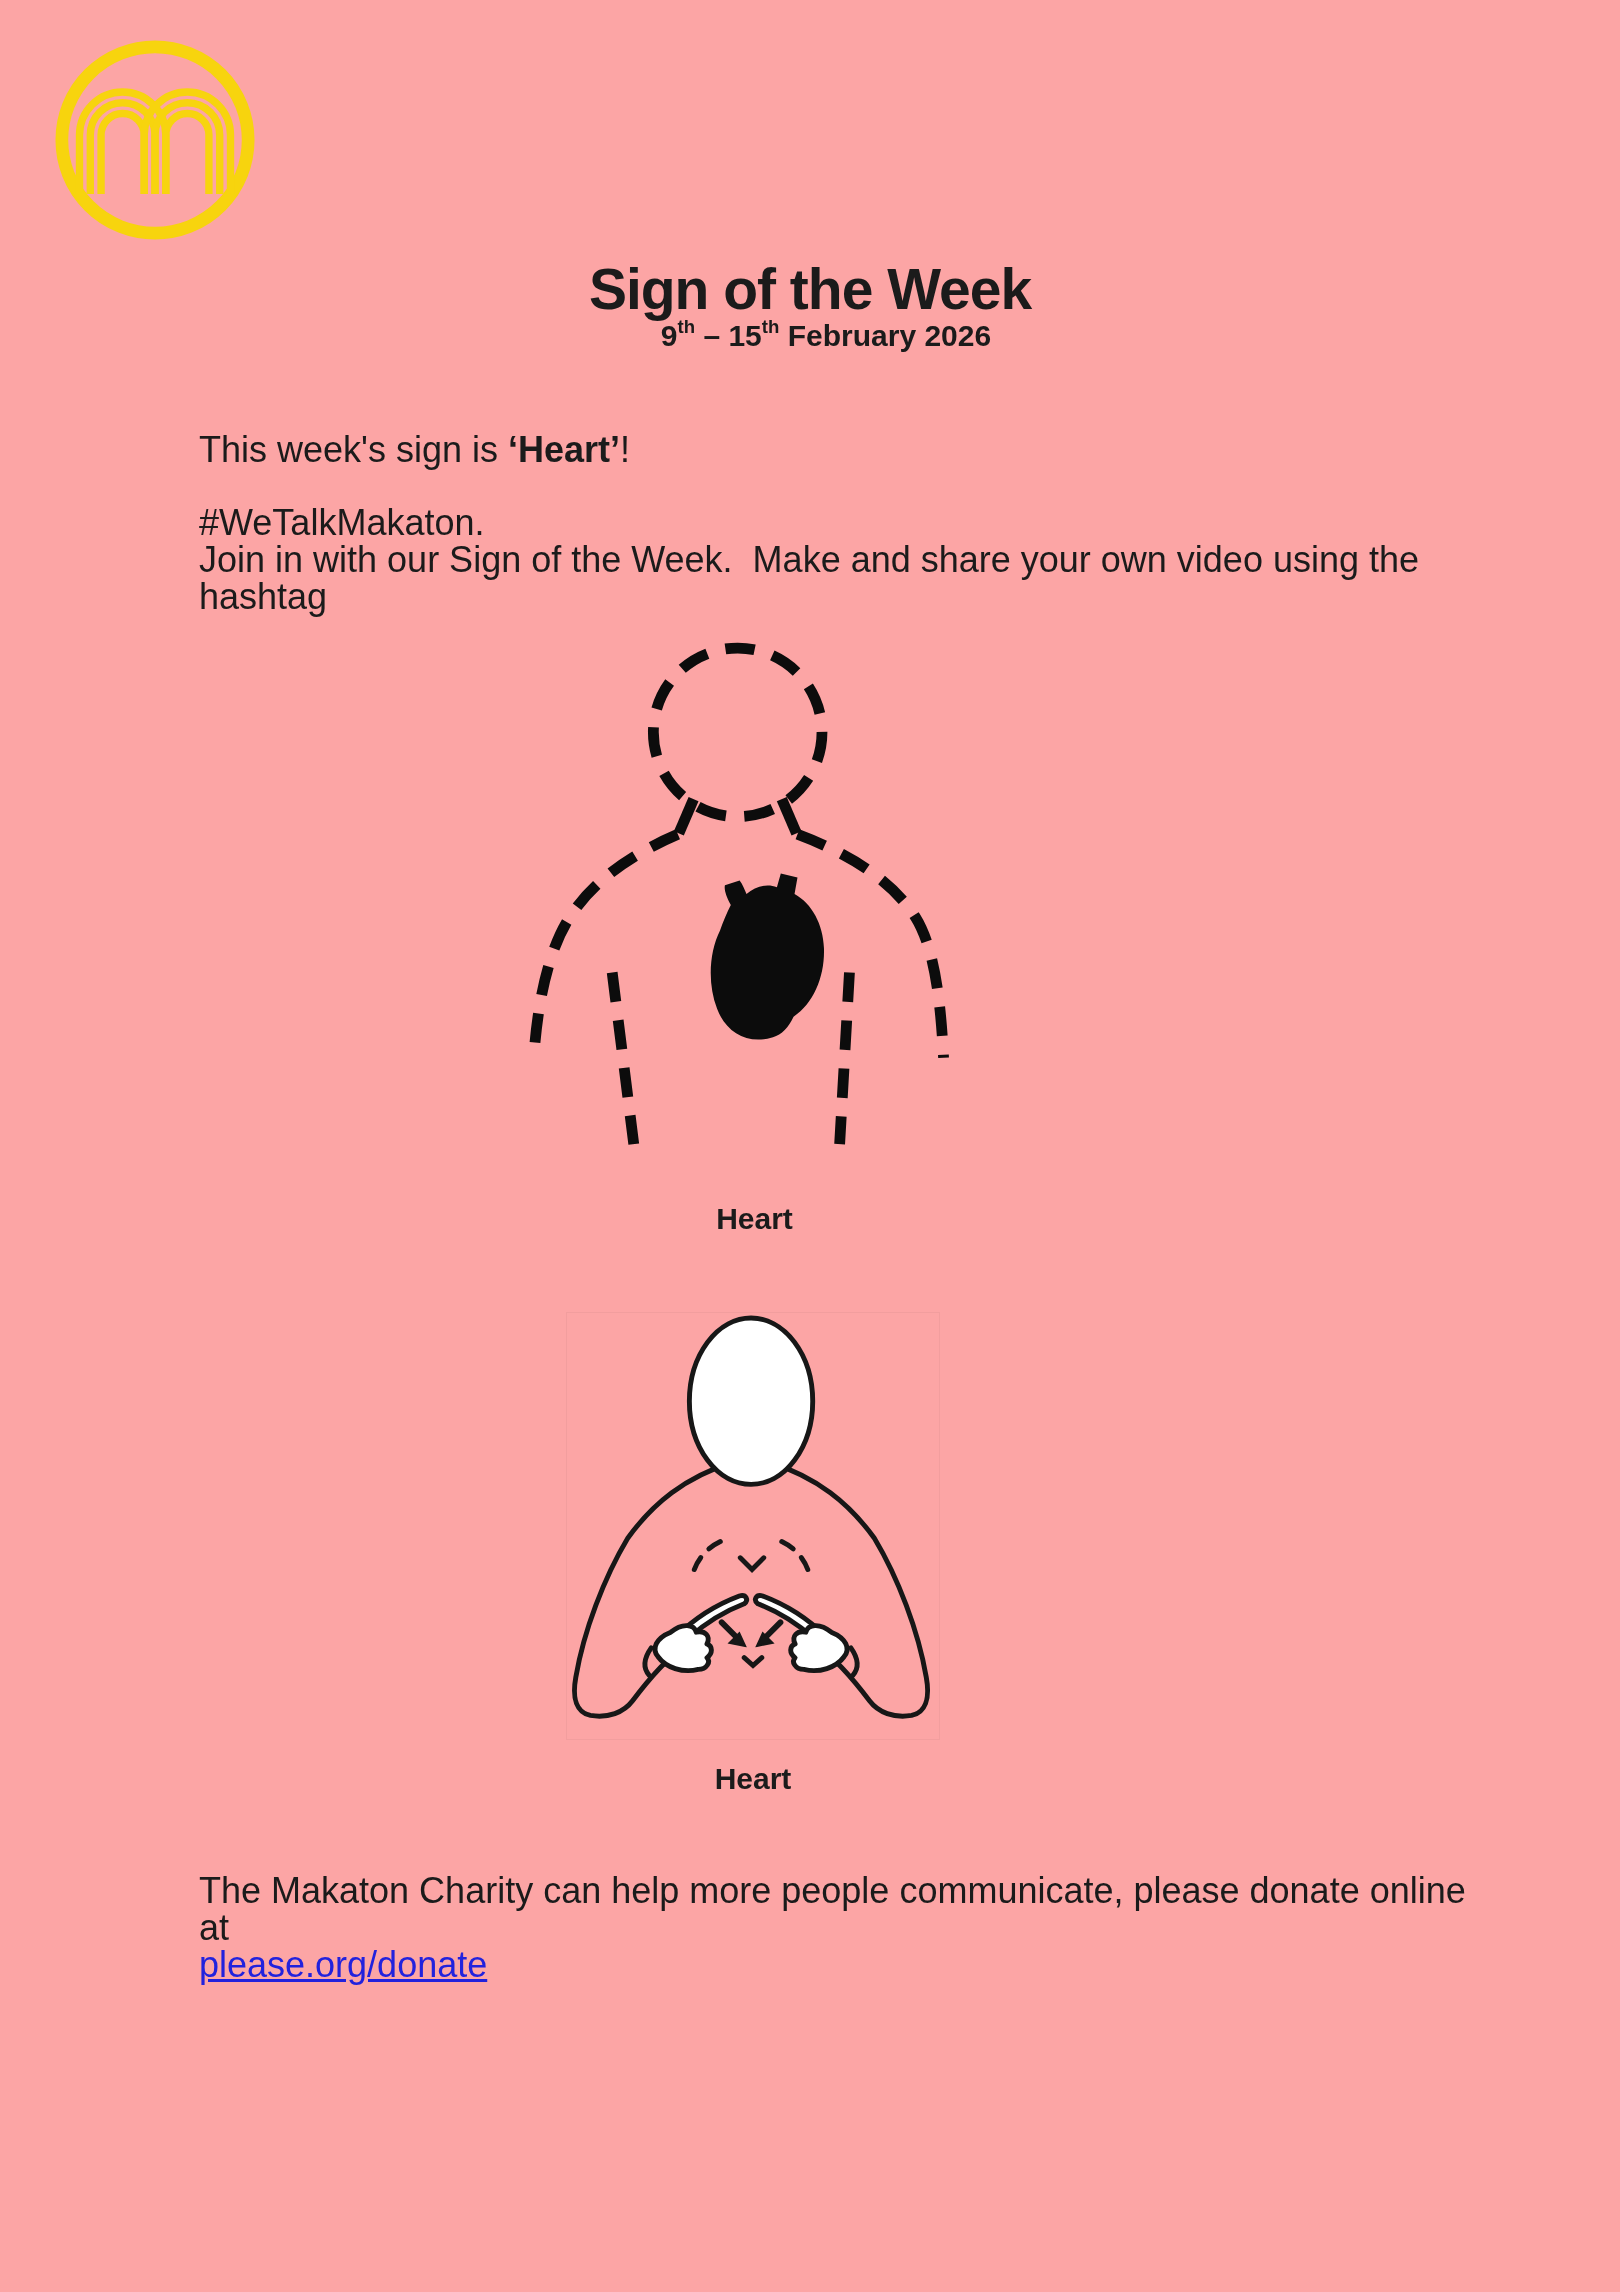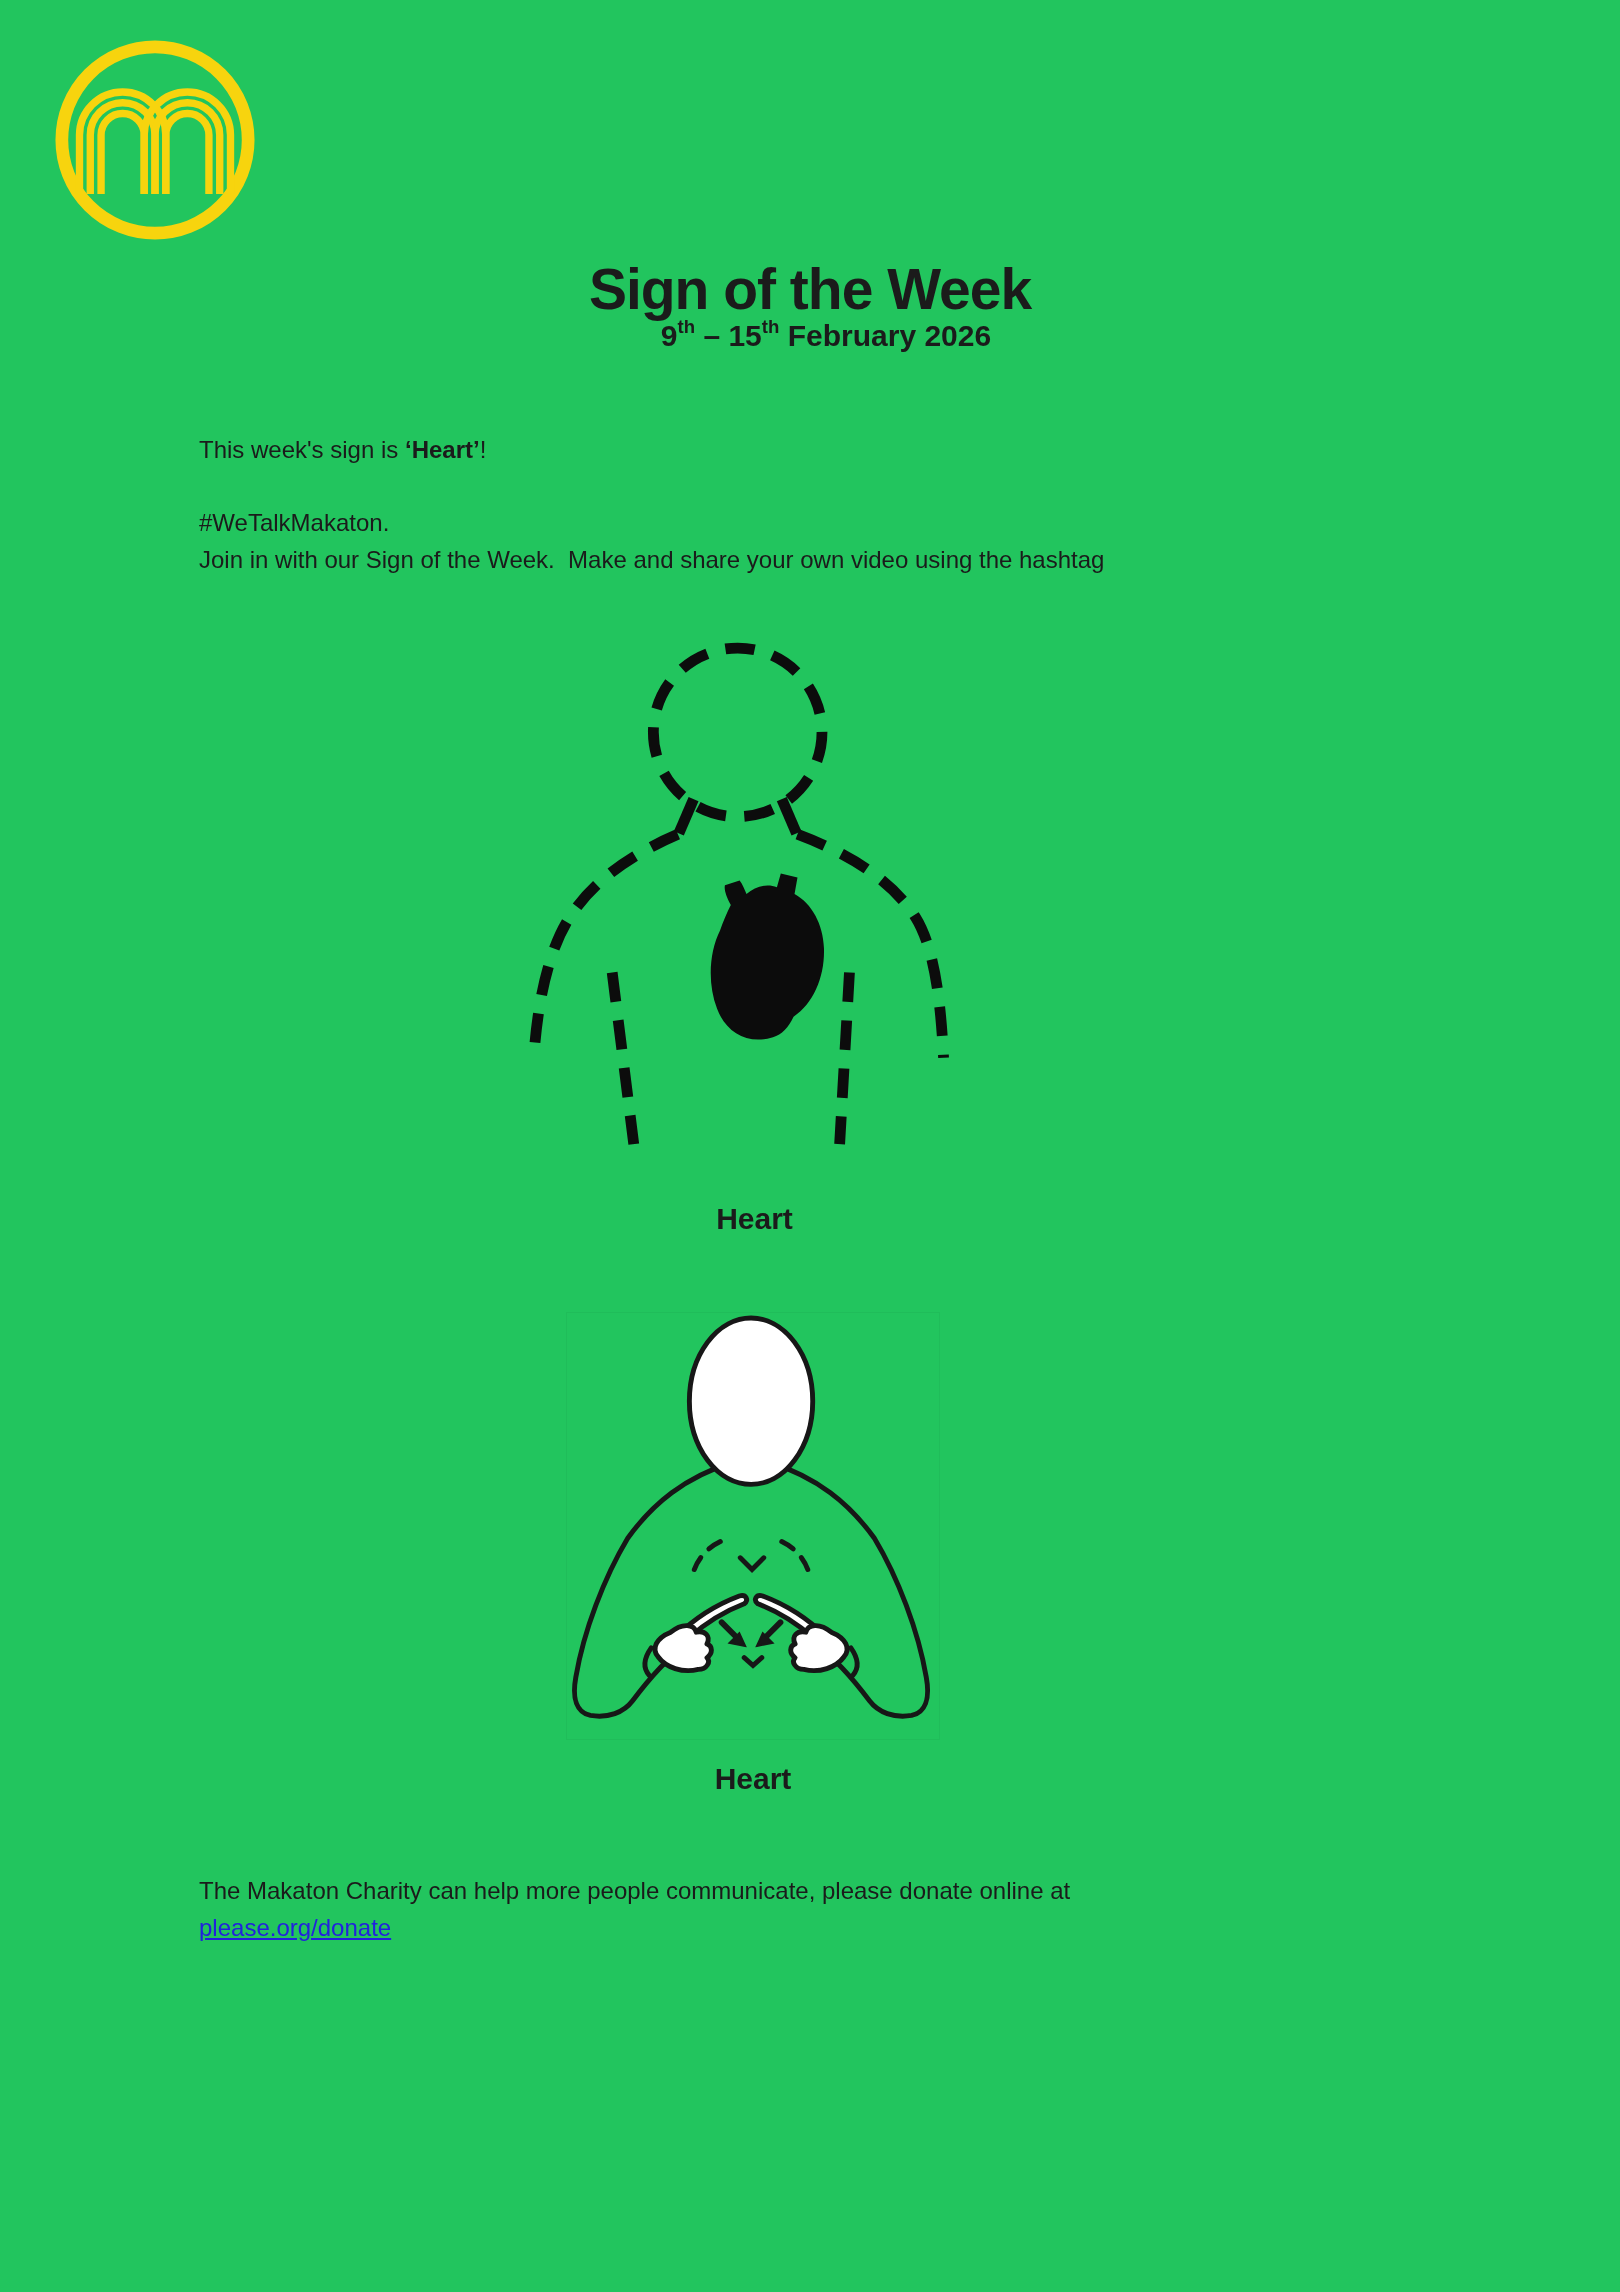--- a/index.html
+++ b/index.html
@@ -1,38 +1,38 @@
 <!DOCTYPE html>
 <html><head>
 <meta charset="utf-8">
 <style>
   html,body{margin:0;padding:0;background:#888;}
   .page{
     position:relative;
     width:1620px;height:2293px;
-    background:#22c55e;
+    background:#fca5a5;
     font-family:"Liberation Sans", sans-serif;
     color:#1b1b1b;
     overflow:hidden;
     margin:0 auto;
   }
   .abs{position:absolute;}
   .t{white-space:pre-wrap;}
   .logo{left:54px;top:39px;width:202px;height:202px;}
   .title{
     left:0;top:261px;width:1620px;
     text-align:center;font-size:57px;font-weight:bold;
     letter-spacing:-1px;line-height:1;
   }
   .date{
     left:0;top:321px;width:1620px;
     text-align:center;font-size:30px;font-weight:bold;line-height:1;margin-left:16px;
   }
   .date sup{font-size:18.6px;position:relative;top:-2px;vertical-align:super;line-height:0;}
-  .body-text{font-size:24px;line-height:37px;}
+  .body-text{font-size:36px;line-height:37px;}
   .p1{left:199px;top:431px;width:1274px;}
   .p1 strong{font-weight:bold;}
   .p2{left:199px;top:504px;width:1274px;}
   .fig1{left:521px;top:642px;width:451px;height:515px;}
   .cap1{left:529px;top:1202px;width:451px;text-align:center;font-size:30px;font-weight:bold;}
   .fig2{left:567px;top:1313px;width:372px;height:426px;box-shadow:0 0 0 1px rgba(0,0,0,0.04);}
   .cap2{left:567px;top:1762px;width:372px;text-align:center;font-size:30px;font-weight:bold;}
   .footer{left:199px;top:1872px;width:1294px;}
   .footer .line{display:block;}
   .spacer{height:37px;}

